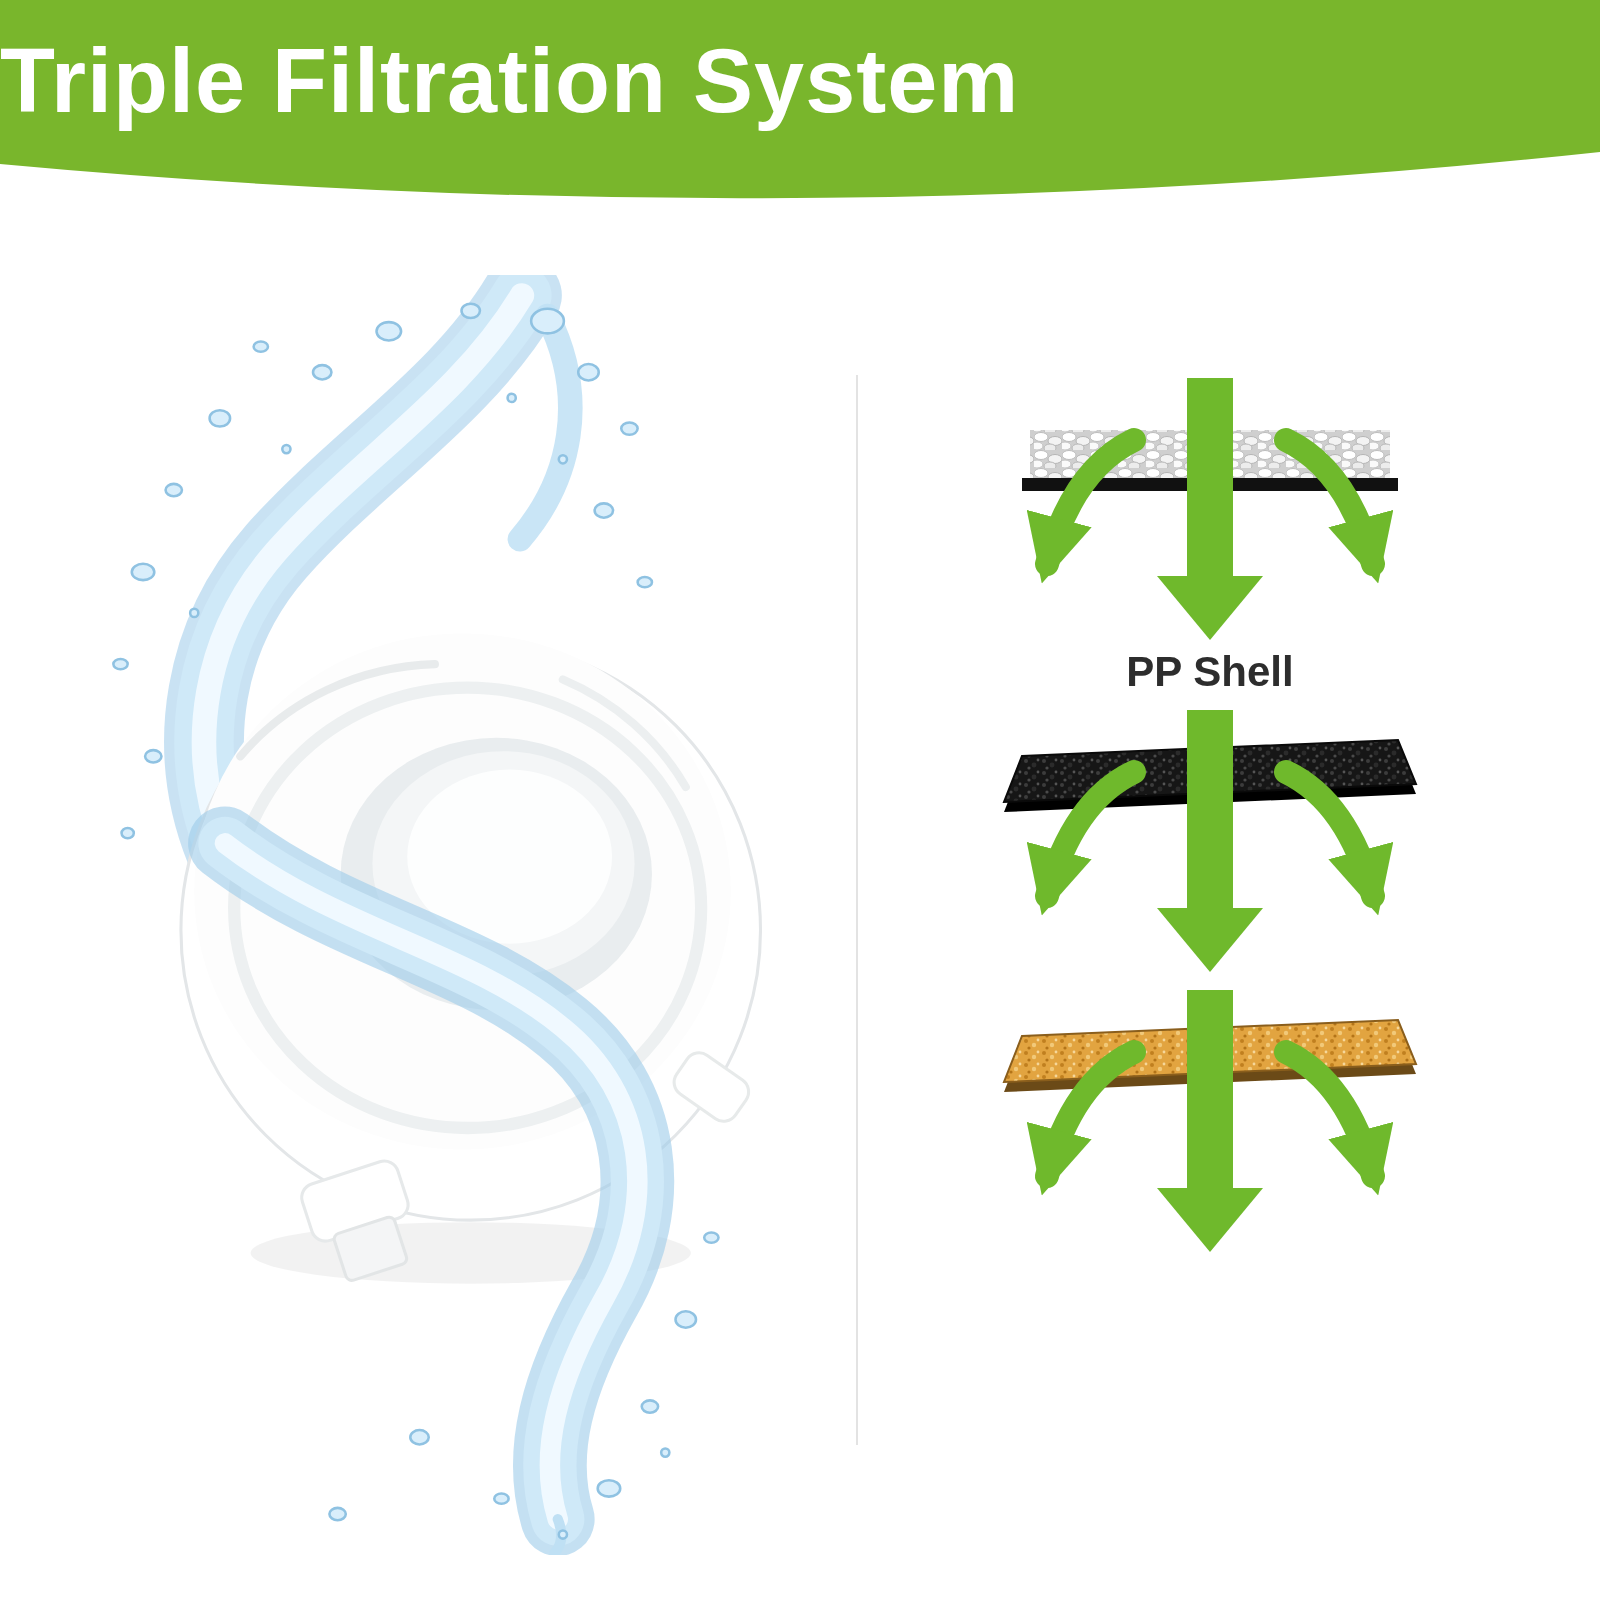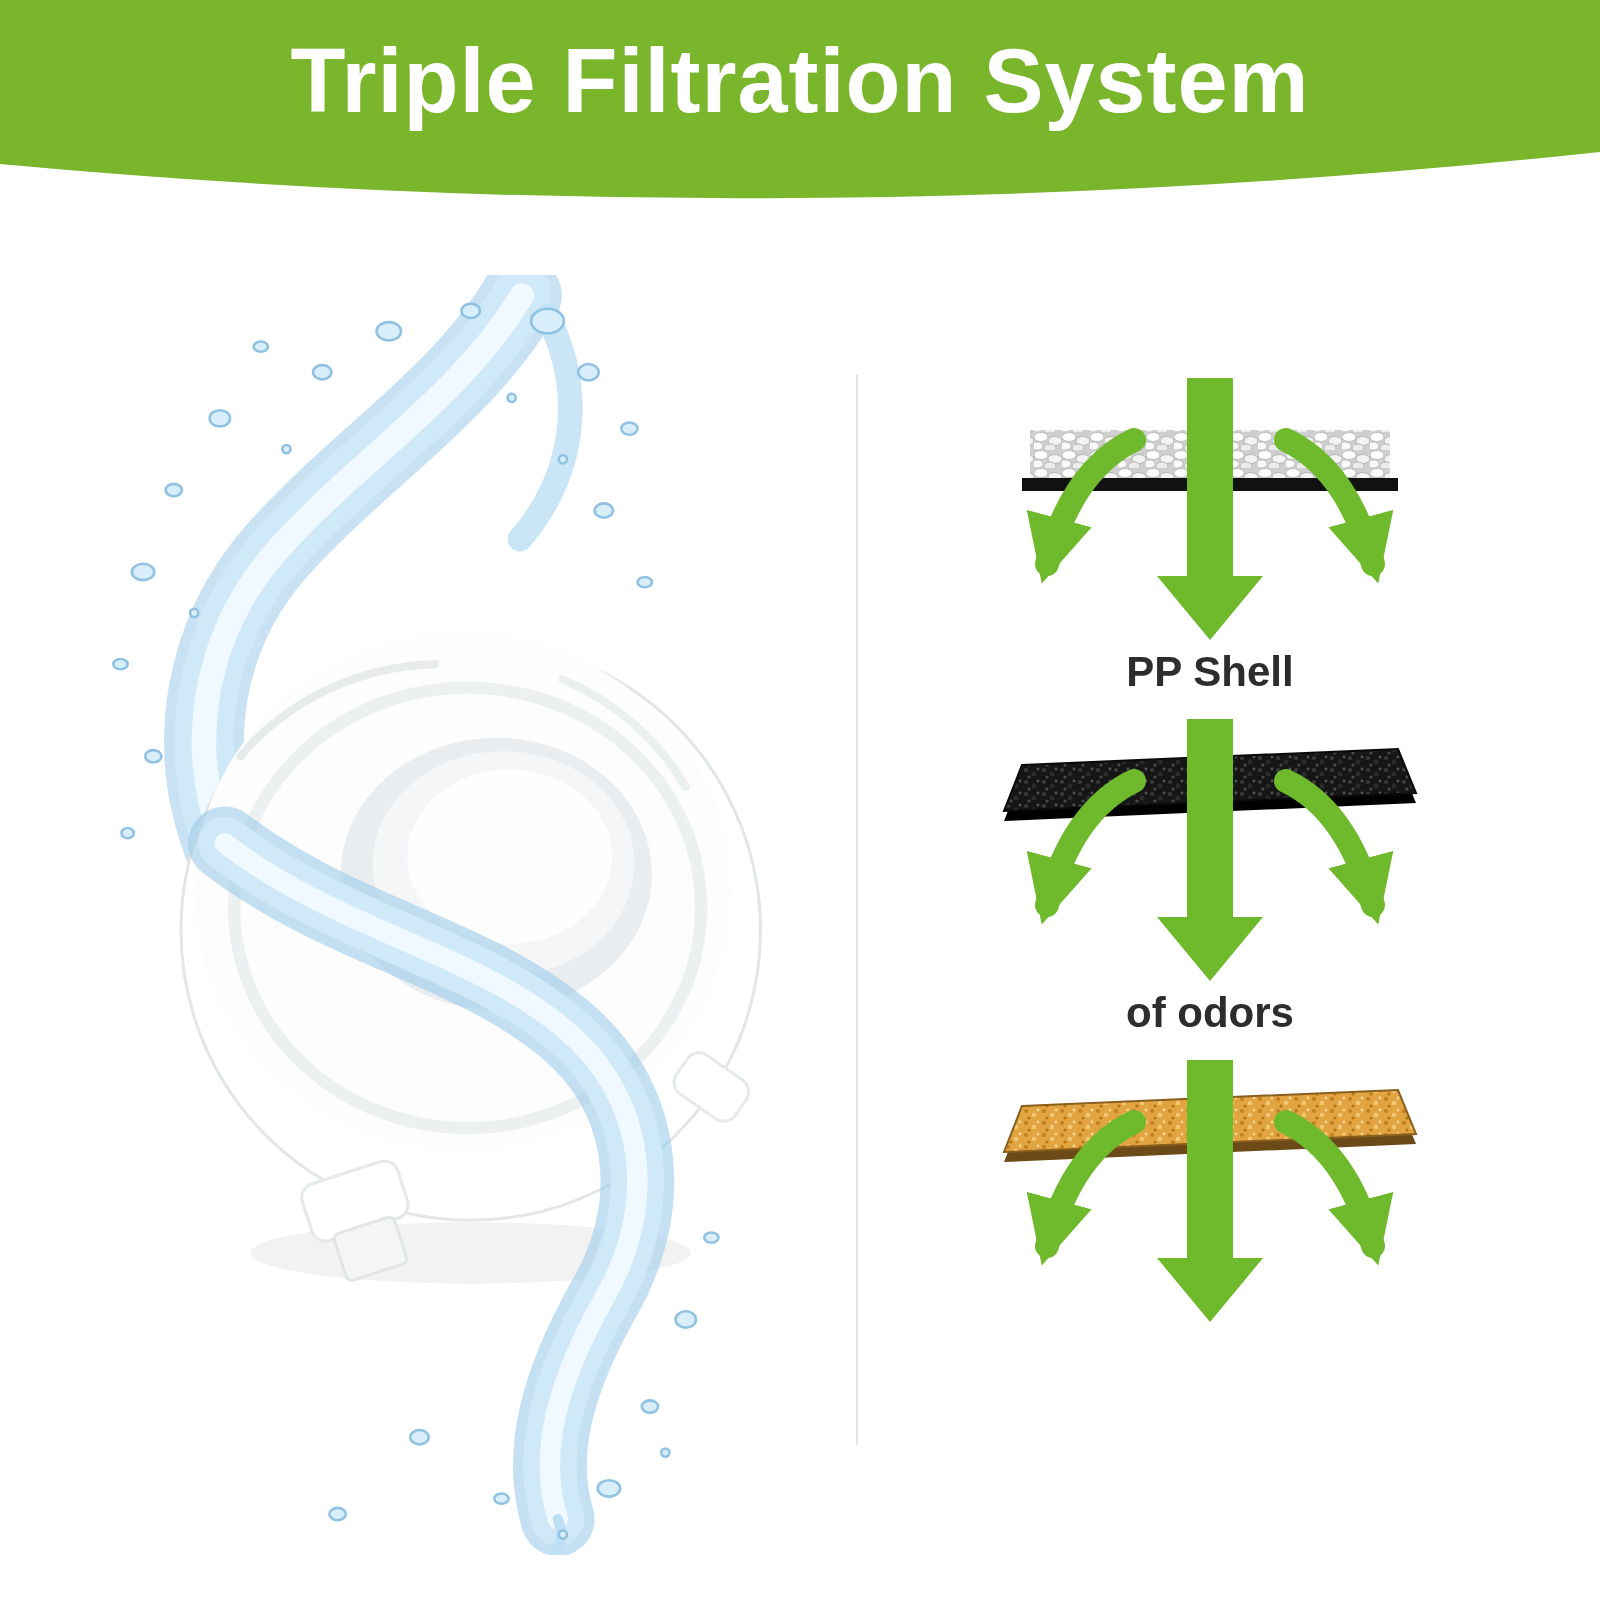--- a/index.html
+++ b/index.html
@@ -3,31 +3,31 @@
 <meta charset="utf-8">
 <style>
   html,body{margin:0;padding:0;background:#ffffff;}
   #canvas{
     position:relative;width:1600px;height:1600px;overflow:hidden;
     background:#ffffff;font-family:"Liberation Sans",sans-serif;
   }
   
   .banner-svg{position:absolute;top:0;left:0;display:block;}
   .page-title{
-    position:absolute;top:30px;left:0;width:1600px;text-align:center;
+    position:absolute;top:30px;left:0;width:1600px;
     font-size:90px;font-weight:bold;color:#ffffff;letter-spacing:1px;
   }
   
   .product-art{position:absolute;left:30px;top:275px;width:820px;height:1280px;}
   
   .divider{position:absolute;left:856px;top:375px;width:2px;height:1070px;background:#e3e3e3;}
   
   .stages-col{
     position:absolute;left:880px;top:378px;width:660px;
-    display:flex;flex-direction:column;align-items:center;gap:21px;
+    display:flex;flex-direction:column;align-items:center;gap:12px;
   }
   .stage{display:flex;flex-direction:column;align-items:center;}
   .stage-art{display:block;}
   .stage-label{
     margin-top:-22px;text-align:center;font-weight:bold;color:#2d2d2d;
     font-size:42px;line-height:1.24;
   }
 </style>
 </head>
 <body>
@@ -153,21 +153,20 @@
         <g>
           <polygon points="72,56 448,40 466,84 54,102" fill="#000000"></polygon>
           <polygon points="72,46 448,30 466,74 54,92" fill="url(#carb2)" stroke="#0a0a0a" stroke-width="2"></polygon>
         </g>
         <rect x="237" y="0" width="46" height="206" fill="#6fb92c"></rect>
         <polygon points="207,198 313,198 260,262" fill="#6fb92c"></polygon>
         <path d="M184,62 C138,84 112,130 97,186" fill="none" stroke="#6fb92c" stroke-width="24" stroke-linecap="round" marker-end="url(#ah2)"></path>
         <path d="M336,62 C382,84 408,130 423,186" fill="none" stroke="#6fb92c" stroke-width="24" stroke-linecap="round" marker-end="url(#ah2)"></path>
       </svg>
       <div class="stage-label">
-        <div>of odors</div>
       </div>
     </div>
 
     <div class="stage">
       <svg class="stage-art" width="520" height="290" viewBox="0 0 520 290">
         <defs>
           <pattern id="sand3" width="18" height="12" patternUnits="userSpaceOnUse">
             <rect width="18" height="12" fill="#e2a440"></rect>
             <circle cx="4" cy="3" r="2" fill="#c07f1f"></circle>
             <circle cx="12" cy="7" r="2.2" fill="#f2c979"></circle>

